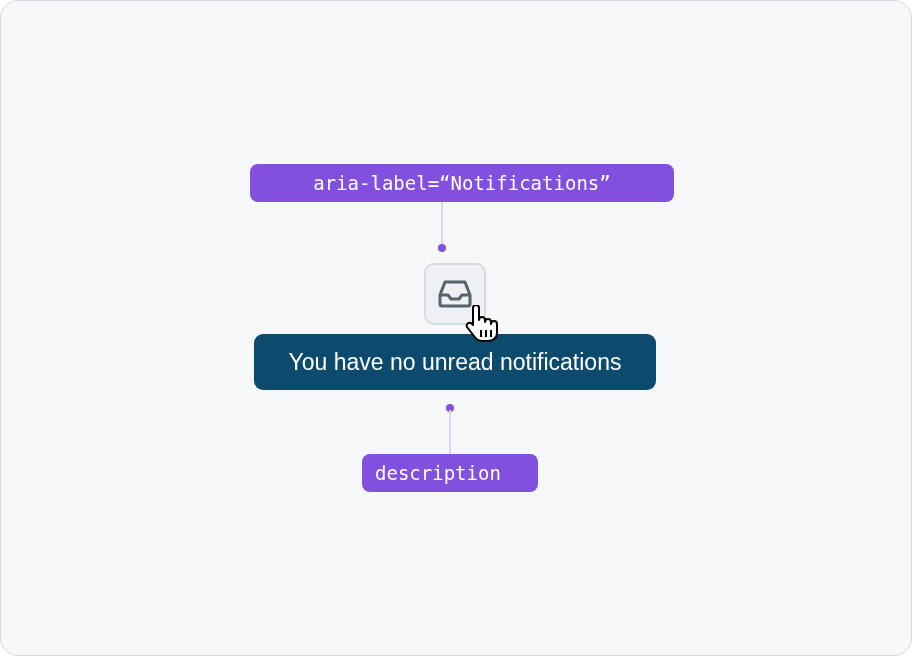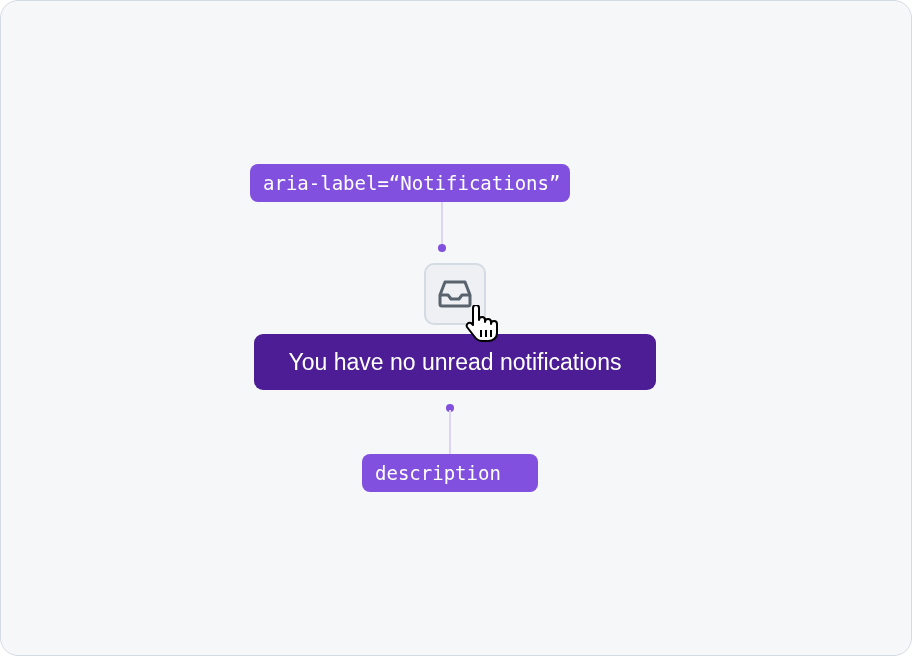--- a/index.html
+++ b/index.html
@@ -7,32 +7,32 @@
   .frame {
     position:absolute; left:0; top:0; width:910px; height:654px;
     border:1px solid #d4dbe3; border-radius:18px; background:#f6f7f9;
   }
   .tag {
     position:absolute; background:#8250df; color:#ffffff;
     font-family:"DejaVu Sans Mono","Liberation Mono",monospace;
     font-size:20px; line-height:38px; height:38px; border-radius:8px;
     padding:0 13px; white-space:nowrap; box-sizing:border-box;
   }
-  .tag-top { left:250px; top:164px; width:320px; text-align:right; font-size:19px; }
+  .tag-top { left:250px; top:164px; width:424px; text-align:center; font-size:19px; }
   .tag-bottom { left:362px; top:454px; width:176px; font-size:19px; }
   .line { position:absolute; width:2px; background:#ddd3f2; }
   .dot { position:absolute; width:8px; height:8px; border-radius:50%; background:#8250df; }
   .icon-btn {
     position:absolute; left:424px; top:263px; width:62px; height:62px;
     box-sizing:border-box; border:2px solid #d4dbe3; border-radius:10px; background:#eef0f4;
     display:flex; align-items:center; justify-content:center;
   }
   .tooltip {
     position:absolute; left:254px; top:334px; width:402px; height:56px;
-    background:#4c1d95; color:#ffffff; border-radius:9px;
+    background:#0c4a6e; color:#ffffff; border-radius:9px;
     font-family:"Liberation Sans","DejaVu Sans",sans-serif; font-size:23px;
     display:flex; align-items:center; justify-content:center; box-sizing:border-box;
   }
   .cursor { position:absolute; left:464px; top:305px; width:36px; height:38px; }
 </style>
 </head>
 <body>
 
 <div class="frame"></div>
 

